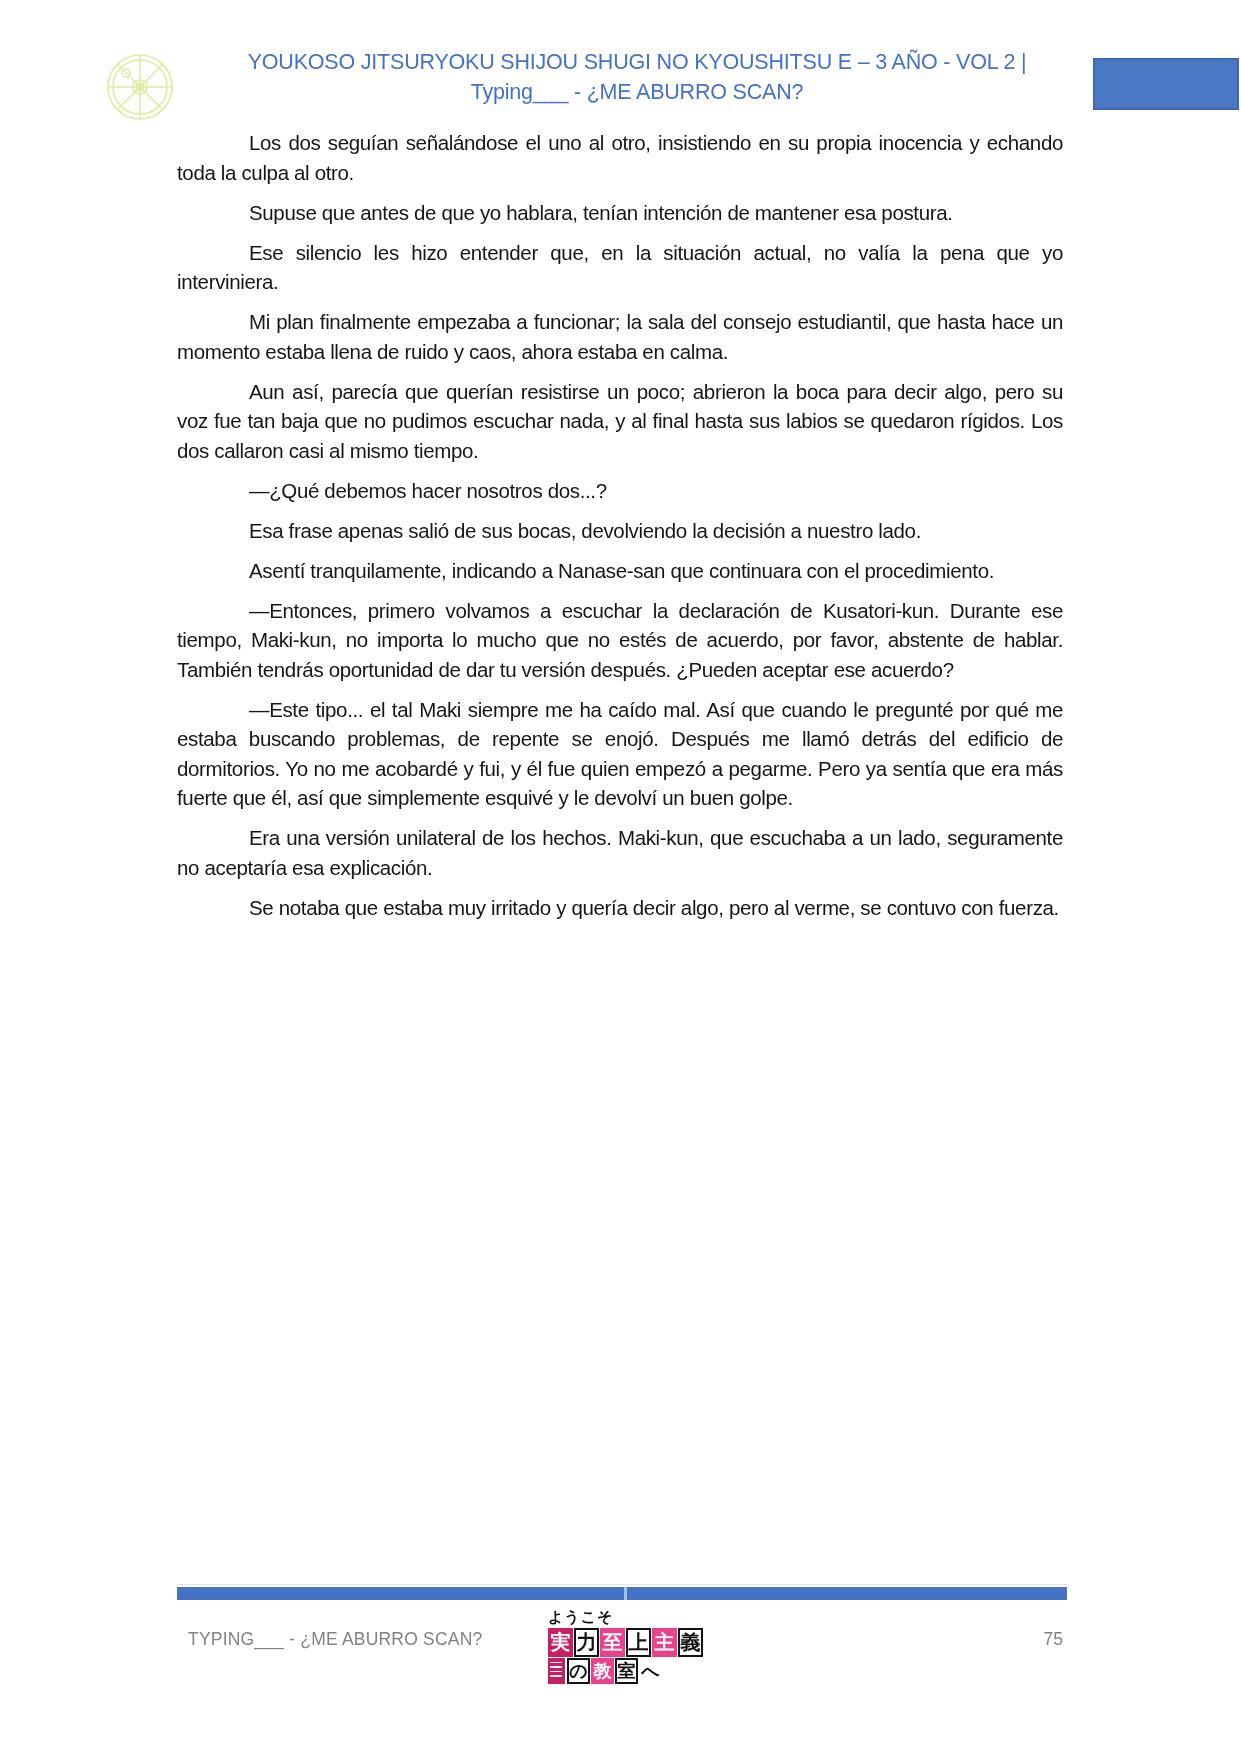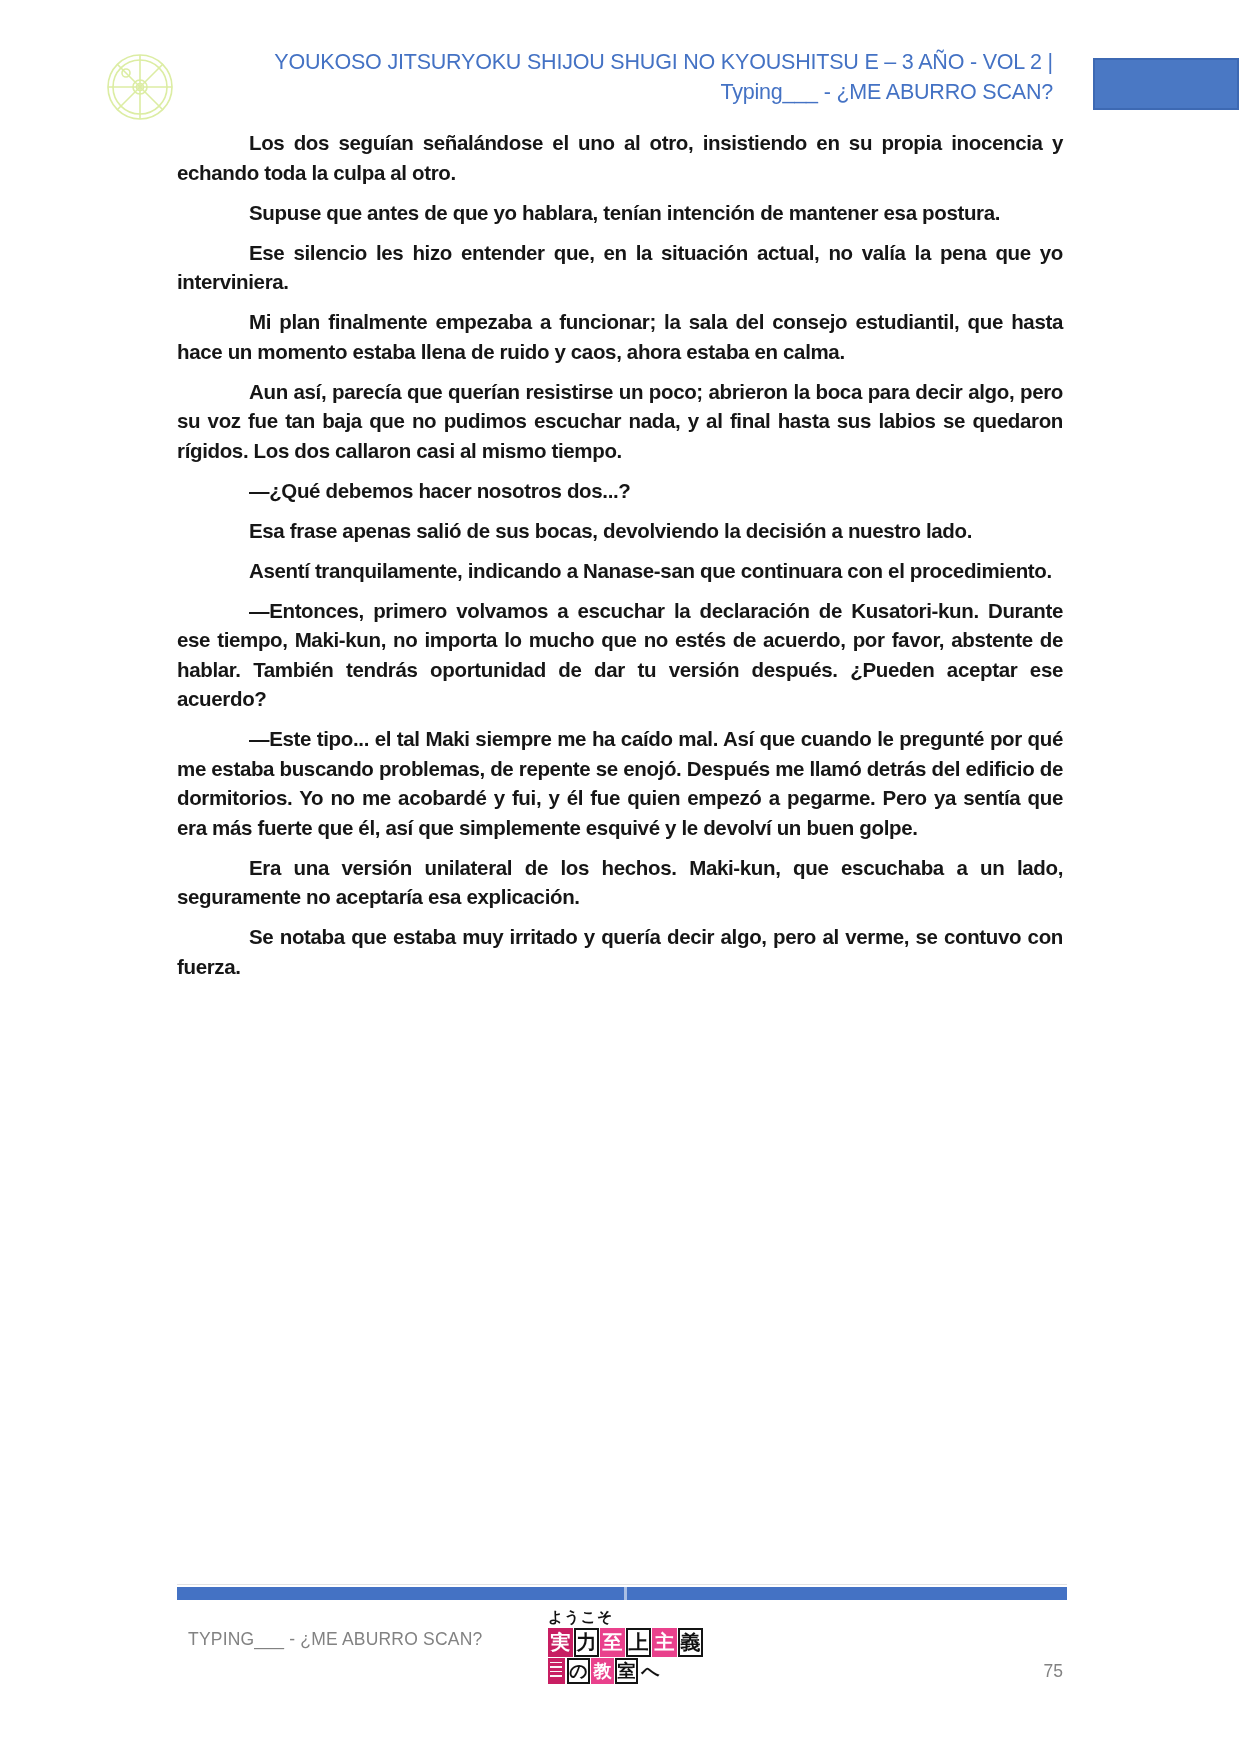--- a/index.html
+++ b/index.html
@@ -7,53 +7,52 @@
     position:relative;
     width:1241px;height:1755px;
     background:#ffffff;
     overflow:hidden;
     font-family:"Liberation Sans",sans-serif;
   }
 
   
   .hdr-wheel{position:absolute;left:104px;top:50px;width:72px;height:74px;}
   .hdr-title{
-    position:absolute;top:47px;right:188px;width:880px;
-    text-align:right;
+    position:absolute;top:47px;right:164px;width:880px;
+    text-align:center;
     color:#4472c4;
     font-size:21.5px;line-height:30px;
     letter-spacing:-0.2px;
   }
   .hdr-rect{
     position:absolute;top:58px;right:2px;width:146px;height:52px;
     background:#4a78c4;border:2px solid #3d69b3;box-sizing:border-box;
   }
 
   
   .body-text{
     position:absolute;left:177px;top:128px;width:886px;
     color:#161616;
     font-size:20.5px;line-height:29.5px;
     letter-spacing:-0.35px;
     text-align:justify;
-    font-weight:bold;
   }
   .body-text p{margin:0 0 10.5px 0;text-indent:72px;}
 
   
   .ftr-rule{position:absolute;left:177px;top:1584px;width:890px;height:1px;background:#e2e2e2;}
   .ftr-bar{position:absolute;left:177px;top:1587px;width:890px;height:13px;background:#4472c4;}
   .ftr-bar .seam{position:absolute;left:447px;top:0;width:3px;height:13px;background:rgba(255,255,255,0.55);}
   .ftr-left{
     position:absolute;left:188px;top:1629px;
     color:#828282;font-size:17.5px;letter-spacing:0.2px;
   }
   .ftr-page{
     position:absolute;top:1629px;right:178px;
-    color:#828282;font-size:17.5px;margin-top:32px;
+    color:#828282;font-size:17.5px;
   }
 
   
   .logo{position:absolute;left:548px;top:1609px;width:170px;font-family:"DejaVu Sans",sans-serif;}
   .logo-top{color:#111;font-weight:bold;font-size:15px;line-height:17px;letter-spacing:1px;}
   .logo-row{display:flex;align-items:center;margin-top:2px;}
   .logo-row2{margin-top:1px;margin-left:0;}
   .lb{
     display:inline-flex;align-items:center;justify-content:center;
     width:25px;height:29px;margin-right:1px;box-sizing:border-box;

